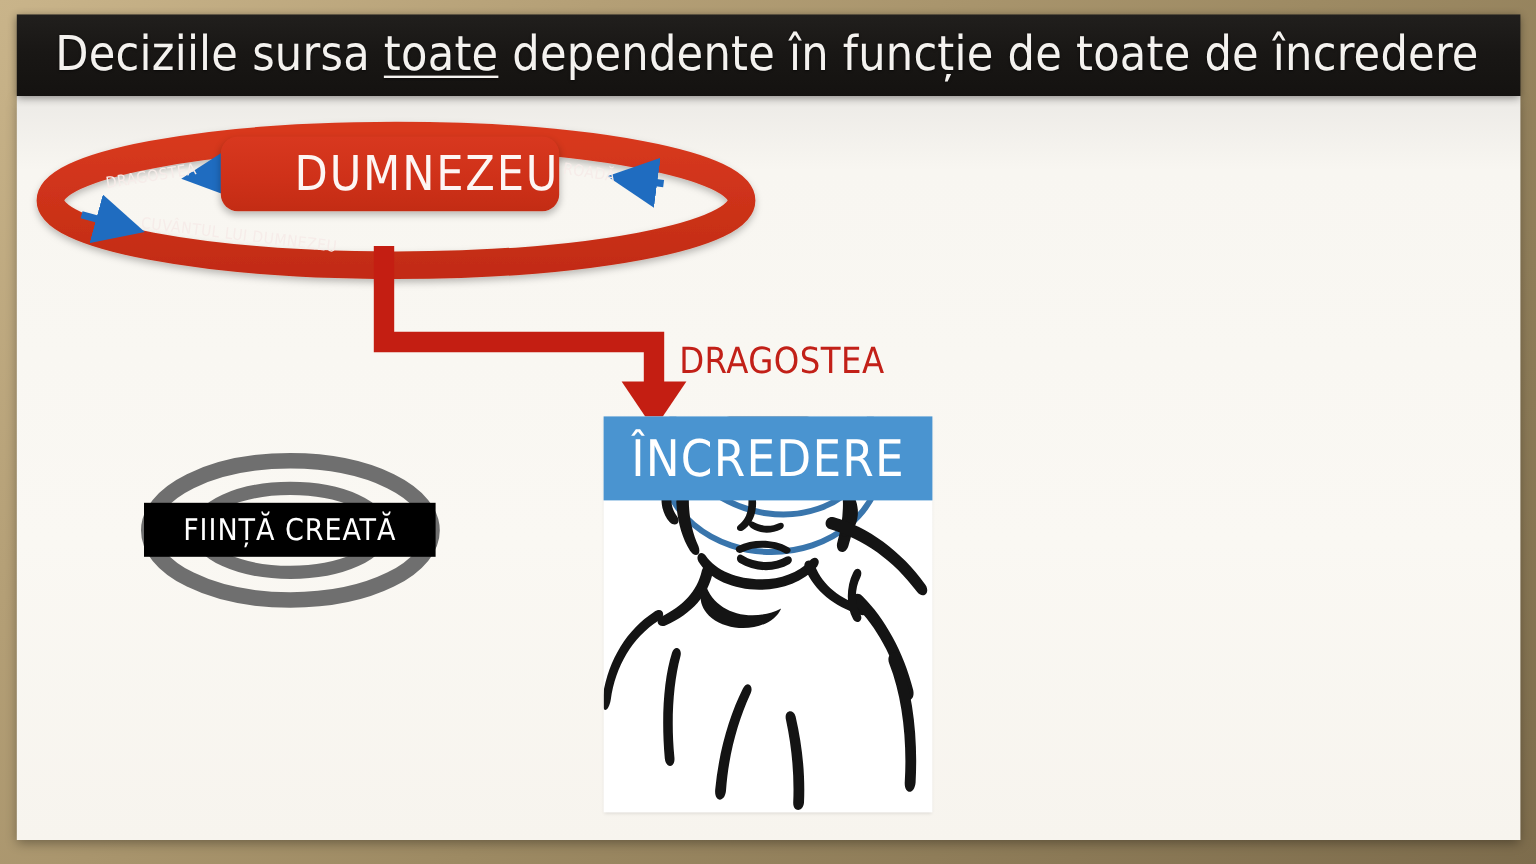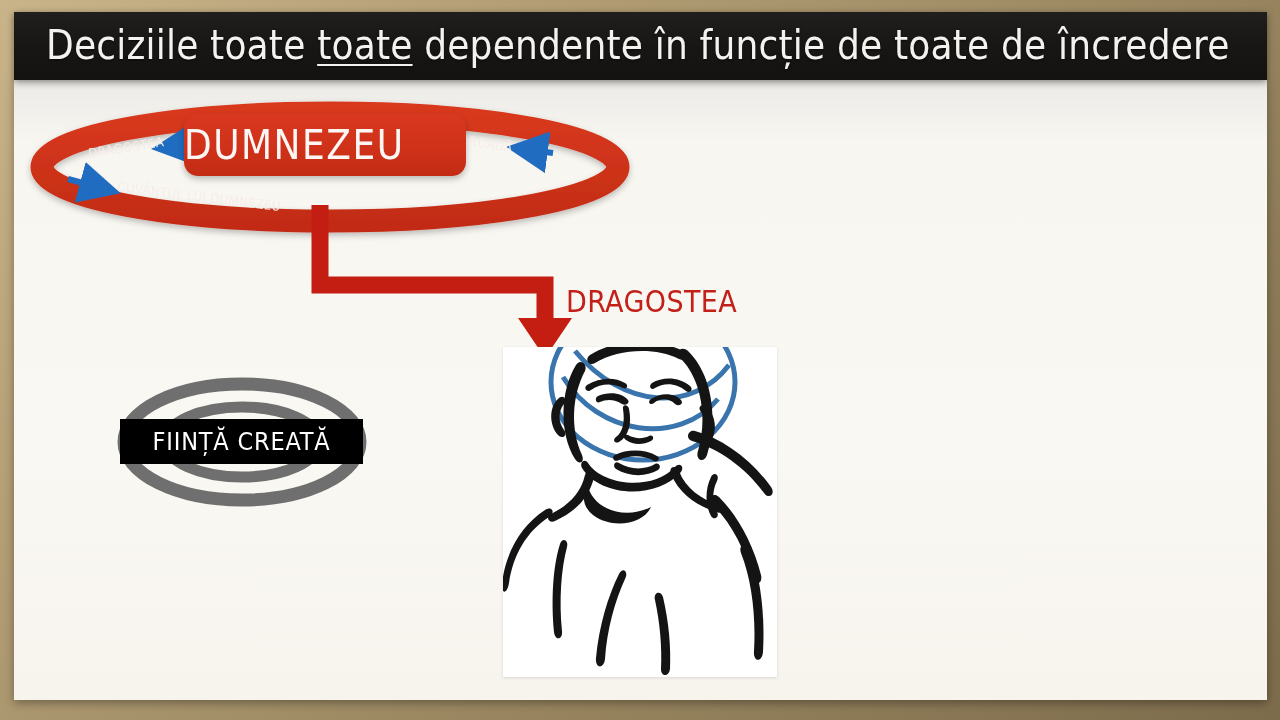--- a/index.html
+++ b/index.html
@@ -75,21 +75,21 @@
     position: absolute;
     left: 184px;
     top: 114px;
     width: 282px;
     height: 62px;
     background: linear-gradient(180deg, #d8381f 0%, #cf3119 55%, #c32c14 100%);
     border-radius: 14px;
     box-shadow: 0 3px 6px rgba(0,0,0,0.25);
     display: flex;
     align-items: center;
-    justify-content: flex-start;
+    justify-content: flex-end;
   }
   #dumnezeu-label {
     color: #fdf6f4;
     font-family: "Liberation Sans Narrow", "DejaVu Sans Condensed", "Liberation Sans", sans-serif;
     font-size: 40px;
     letter-spacing: 1.5px;
     white-space: nowrap;
   }
 
   
@@ -180,21 +180,21 @@
 </style>
 </head>
 <body>
 
 <div id="slide-root">
 
   <div id="slide-body"></div>
 
   <div id="title-bar">
     <div id="title-text">
-      <span>Deciziile toate </span><span class="u">toate</span><span> dependente în funcție de toate de încredere</span>
+      <span>Deciziile sursa </span><span class="u">toate</span><span> dependente în funcție de toate de încredere</span>
     </div>
   </div>
 
   <svg class="svg-layer" viewBox="0 0 1280 720">
     <defs>
       <linearGradient id="redGrad" x1="0" y1="0" x2="0" y2="1">
         <stop offset="0%" stop-color="#d8391f"></stop>
         <stop offset="100%" stop-color="#c32c14"></stop>
       </linearGradient>
       <filter id="softShadow" x="-20%" y="-20%" width="150%" height="160%">
@@ -297,14 +297,17 @@
         <path d="M214,134 C209,144 209,156 214,165 C217,170 211,174 208,169 C202,158 202,142 208,130 C211,124 217,128 214,134 Z"></path>
 
         <path d="M246,200 C258,230 262,268 260,305 C259,316 250,315 251,304 C253,270 249,234 238,206 C235,198 243,193 246,200 Z"></path>
 
         <path d="M122,232 C112,254 104,282 102,312 C101,322 92,322 93,311 C96,279 105,249 116,227 C120,219 126,225 122,232 Z"></path>
         <path d="M160,250 C166,276 168,300 167,322 C166,330 158,330 158,322 C159,300 157,276 152,253 C150,245 158,243 160,250 Z"></path>
       </g>
     </svg>
   </div>
 
+  <div id="incredere-banner">
+    <span id="incredere-label">ÎNCREDERE</span>
+  </div>
 
 </div>
 
 </body></html>

